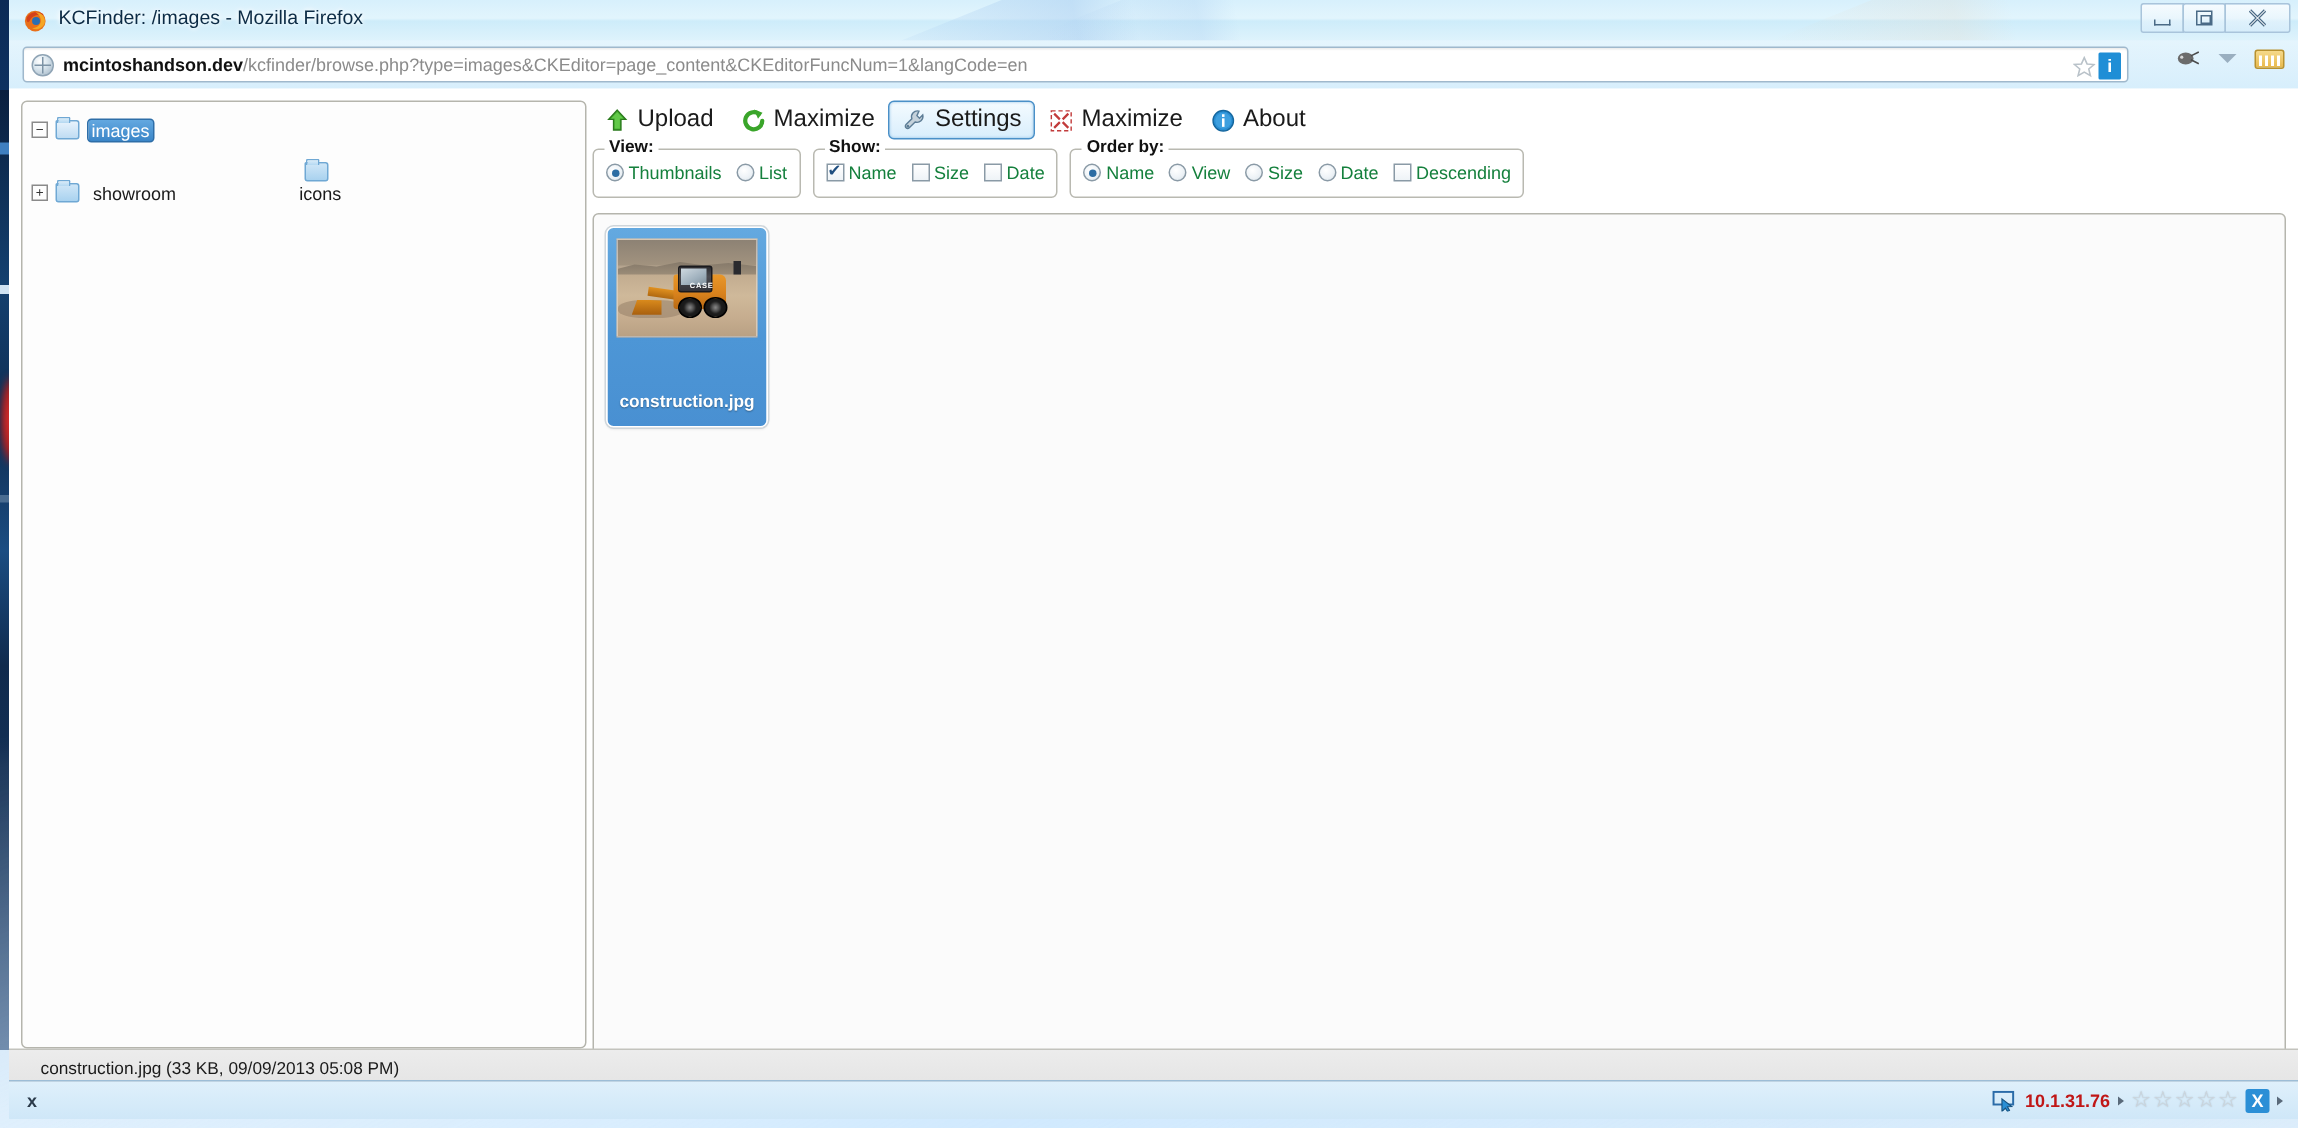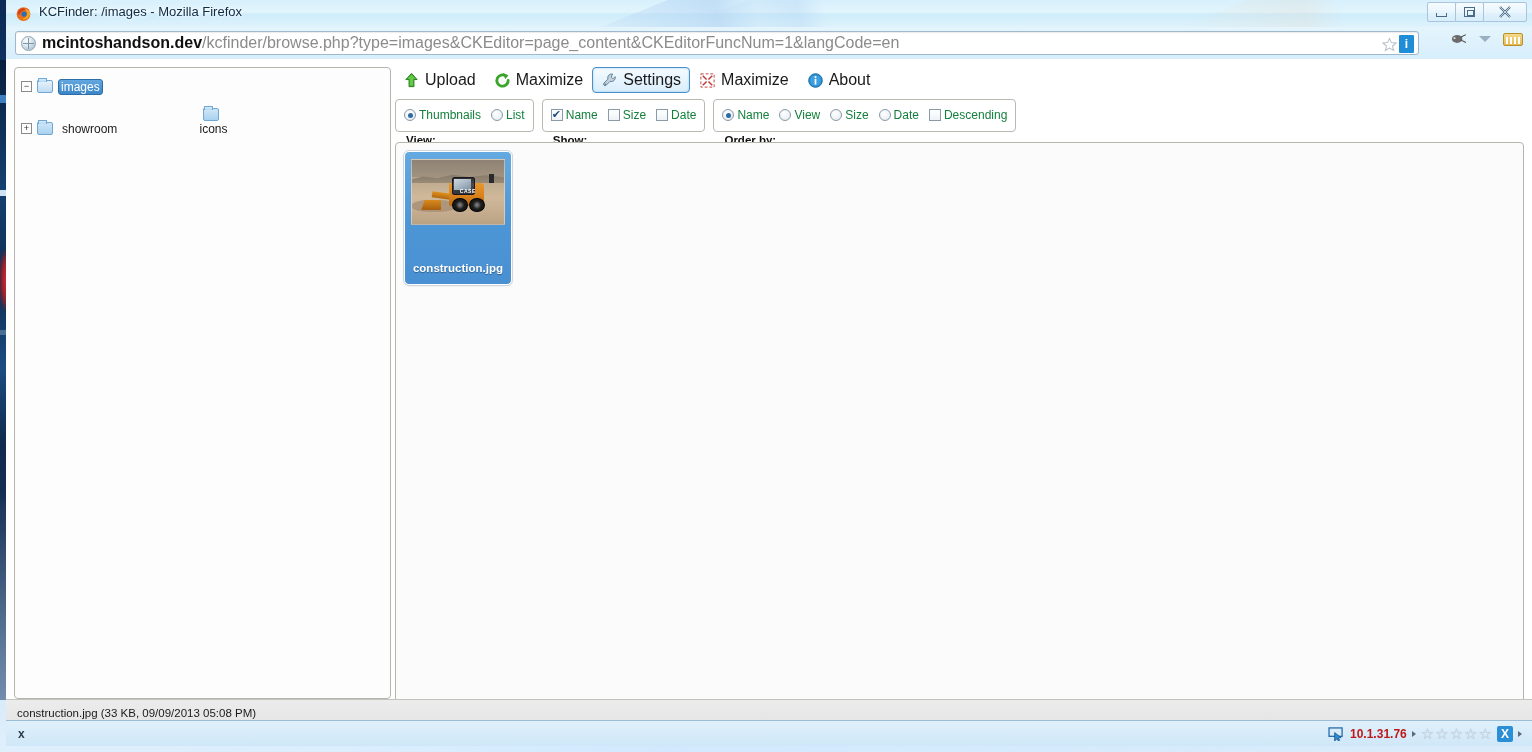--- a/index.html
+++ b/index.html
@@ -105,21 +105,21 @@
   }
   #globe {
     width:15px;height:15px;margin-left:5px;margin-right:6px;
     border-radius:50%;
     background: radial-gradient(circle at 35% 30%, #ffffff 0%, #dbe7ef 40%, #9fb3c3 100%);
     border:1px solid #8fa4b5;
     position:relative; flex:0 0 auto;
   }
   #globe:before{content:'';position:absolute;left:1px;top:6px;width:11px;height:1px;background:#7d93a6;}
   #globe:after{content:'';position:absolute;left:6px;top:1px;width:1px;height:11px;background:#7d93a6;}
-  #urltext { font-size:16px; white-space:nowrap; overflow:hidden; }
+  #urltext { font-size:12px; white-space:nowrap; overflow:hidden; }
   #urltext .host { color:#111; font-weight:600; }
   #urltext .rest { color:#8b8b8b; }
   #urlicons { position:absolute; right:4px; top:3px; display:flex; align-items:center; gap:2px;}
   .star-icon { width:15px; height:15px; position:relative; color:#c8cdd2; font-size:15px; line-height:14px;}
   .ident-box {
     width:15px; height:18px; background:#1f8ed6; border-radius:1px;
     display:flex; align-items:center; justify-content:center;
     color:#fff; font-size:12px; font-weight:bold;
   }
   #navextras { position:absolute; right:9px; top:5px; display:flex; align-items:center; gap:12px; }
@@ -190,21 +190,21 @@
   
   #fieldsets { position:absolute; left:1px; top:40px; height:34px; display:flex; gap:8px; align-items:flex-start;}
   .fs {
     border:1px solid #b9b9b1; border-radius:4px;
     padding:3px 8px 4px 8px; position:relative; height:33px;
     display:flex; align-items:center; gap:10px;
     background:transparent;
   }
   .fs > legend, .fs .legend {
     position:absolute; top:-8px; left:7px; background:#ffffff;
-    font-size:11.5px; font-weight:bold; color:#111; padding:0 3px;margin-top:42px;
+    font-size:11.5px; font-weight:bold; color:#111; padding:0 3px;
   }
   .opt { display:flex; align-items:center; gap:3px; font-size:12px; color:#15803d; white-space:nowrap; }
   .radio {
     width:12px;height:12px;border-radius:50%;
     border:1px solid #8a9aa6;
     background: radial-gradient(circle at 40% 35%, #ffffff 0%, #eef3f7 55%, #dbe4ea 100%);
     flex:0 0 auto; position:relative;
   }
   .radio.on:after {
     content:''; position:absolute; left:2.5px; top:2.5px; width:5px;height:5px;
@@ -294,21 +294,21 @@
   .sc-wheel.w2 { left:62%; top:60%; }
   .sc-exh { position:absolute; left:84%; top:22%; width:5%; height:14%; background:#2a2a2e; }
   .sc-text { position:absolute; left:52%; top:44%; font-size:5px; color:#fff; font-weight:bold; letter-spacing:.5px;}
 
   
   #statusbar {
     position:absolute; left:0; right:0; bottom:0; height:27px;
     background: linear-gradient(180deg,#ececec 0%, #e4e4e4 100%);
     border-top:1px solid #c3c3bd;
     font-size:11.5px; color:#1a1a1a;
-    display:flex; align-items:center; padding-left:11px;
+    display:flex; align-items:center; padding-left:21px;
   }
 
   
   #remotebar {
     position:absolute; left:6px; top:720px; width:1526px; height:26px;
     background: linear-gradient(180deg,#dff0fb 0%, #cfe7f8 100%);
     border-top:1px solid #9dbdd6;
     display:flex; align-items:center;
   }
   #remoteClose {

